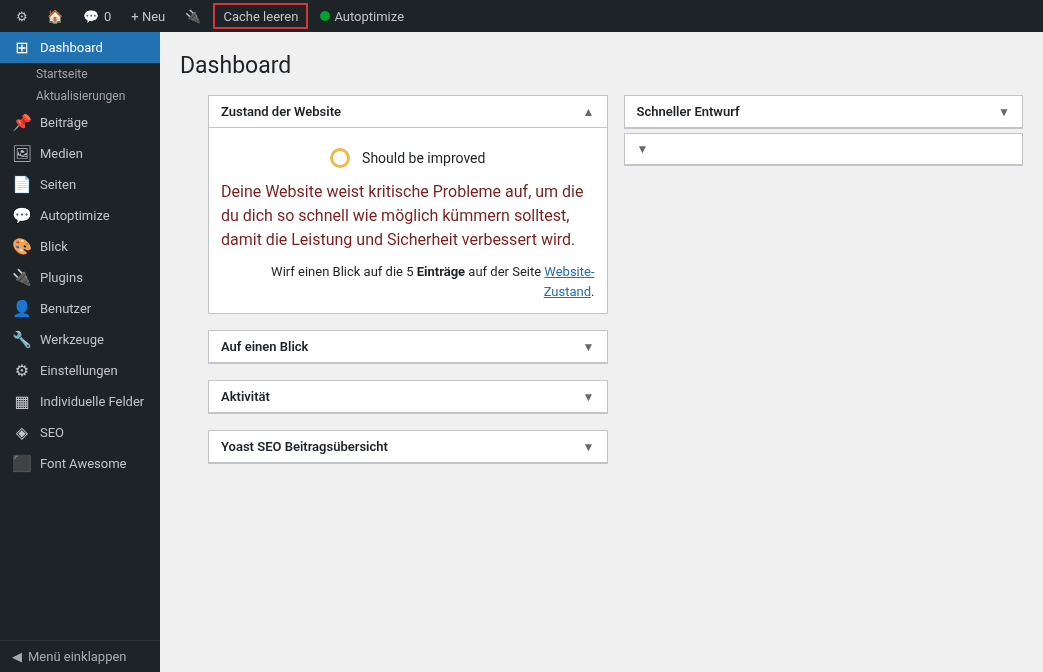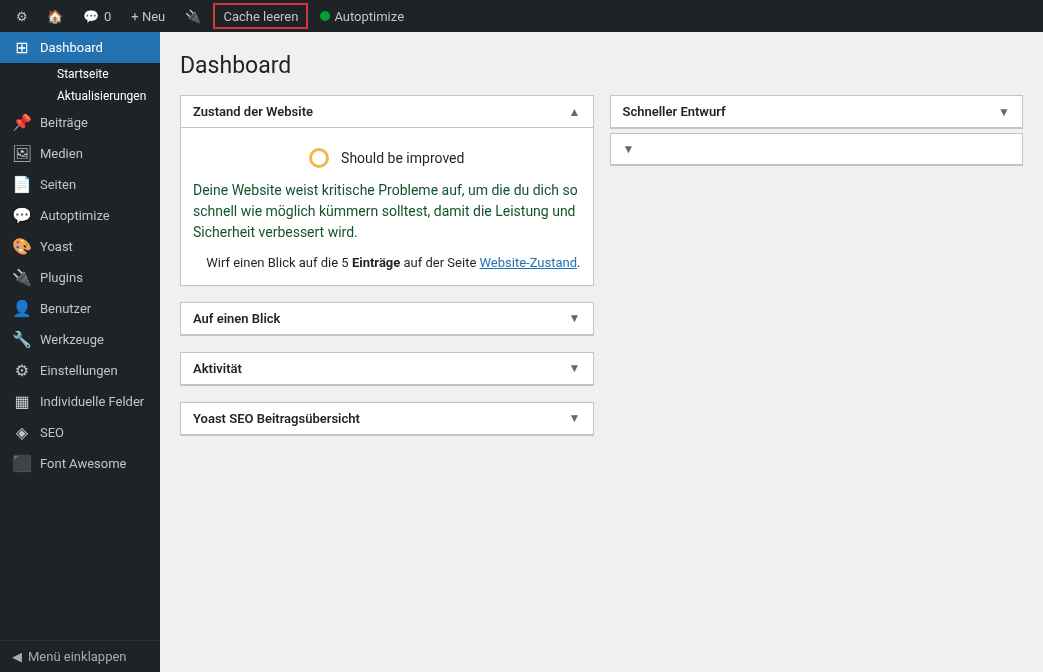--- a/index.html
+++ b/index.html
@@ -65,24 +65,23 @@
       color: #c3c4c7;
       cursor: pointer;
       font-size: 13px;
       text-decoration: none;
     }
     .sidebar-item.active { background: #2271b1; color: #fff; }
     .sidebar-item .si-icon { font-size: 16px; width: 20px; text-align: center; }
 
     .sidebar-sub-item {
       padding: 4px 12px 4px 36px;
-      color: #ffffff;
+      color: #a3a3a3;
       cursor: pointer;
       font-size: 12px;
-      margin-left: 21px;
     }
 
     .sidebar-footer {
       margin-top: auto;
       border-top: 1px solid #2c3338;
     }
 
     
     .content {
       flex: 1;
@@ -95,20 +94,21 @@
       font-size: 23px;
       font-weight: 400;
       color: #1d2327;
       margin-bottom: 16px;
     }
 
     .dashboard-grid {
       display: grid;
       grid-template-columns: 1fr 1fr;
       gap: 16px;
+      margin-left: 28px;
     }
 
     .left-col { display: flex; flex-direction: column; gap: 16px; }
     .right-col { display: flex; flex-direction: column; gap: 4px; }
 
     
     .widget {
       background: #fff;
       border: 1px solid #c3c4c7;
       border-radius: 0;
@@ -144,22 +144,22 @@
     .health-circle {
       width: 20px;
       height: 20px;
       border-radius: 50%;
       border: 3px solid #f0b849;
       background: transparent;
     }
     .health-label { font-size: 14px; color: #1d2327; }
 
     .health-desc {
-      font-size: 14px;
-      color: #14532d;
+      font-size: 16px;
+      color: #7f1d1d;
       line-height: 1.5;
       margin-bottom: 10px;
     }
     .health-link-text {
       font-size: 13px;
       color: #1d2327;
       line-height: 1.5;
       text-align: right;
     }
     .health-link-text a { color: #2271b1; text-decoration: underline; }
@@ -235,21 +235,21 @@
       <span>Seiten</span>
     </div>
 
     <div class="sidebar-item">
       <span class="si-icon">💬</span>
       <span>Autoptimize</span>
     </div>
 
     <div class="sidebar-item">
       <span class="si-icon">🎨</span>
-      <span>Yoast</span>
+      <span>Blick</span>
     </div>
 
     <div class="sidebar-item">
       <span class="si-icon">🔌</span>
       <span>Plugins</span>
     </div>
 
     <div class="sidebar-item">
       <span class="si-icon">👤</span>
       <span>Benutzer</span>

